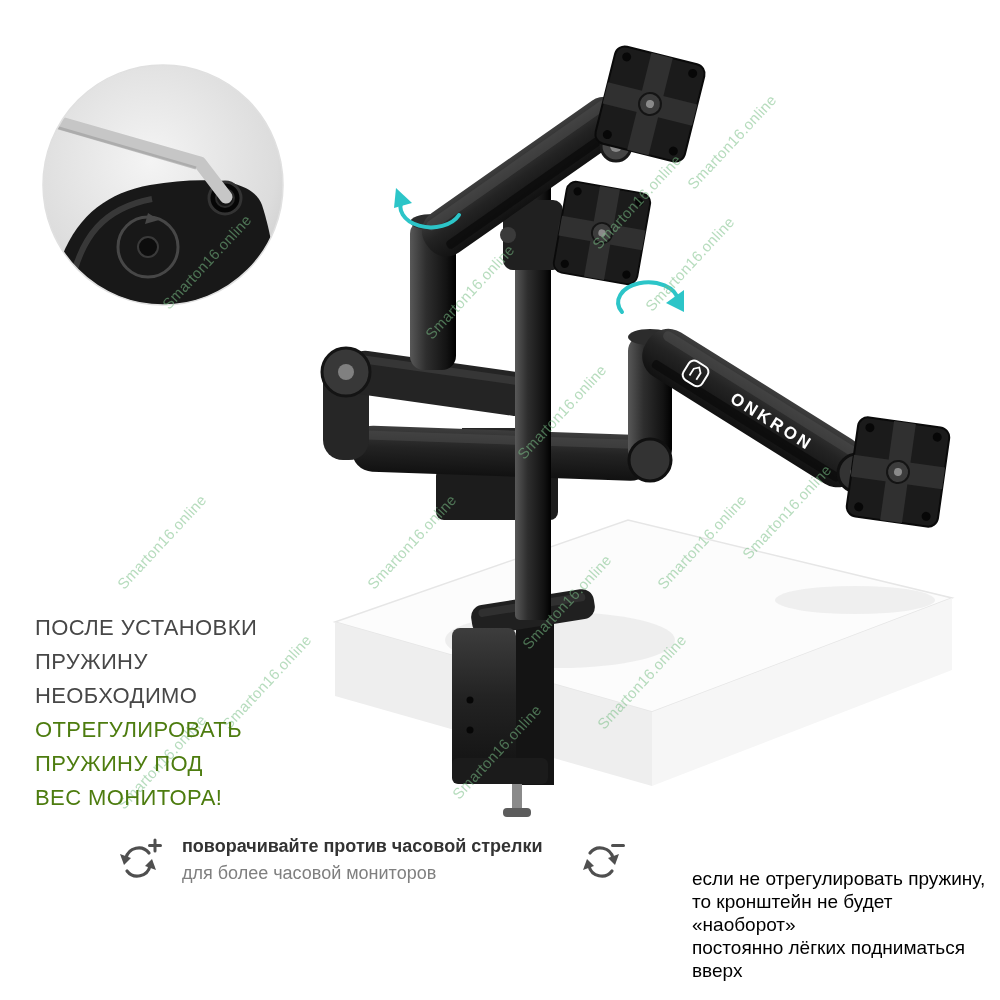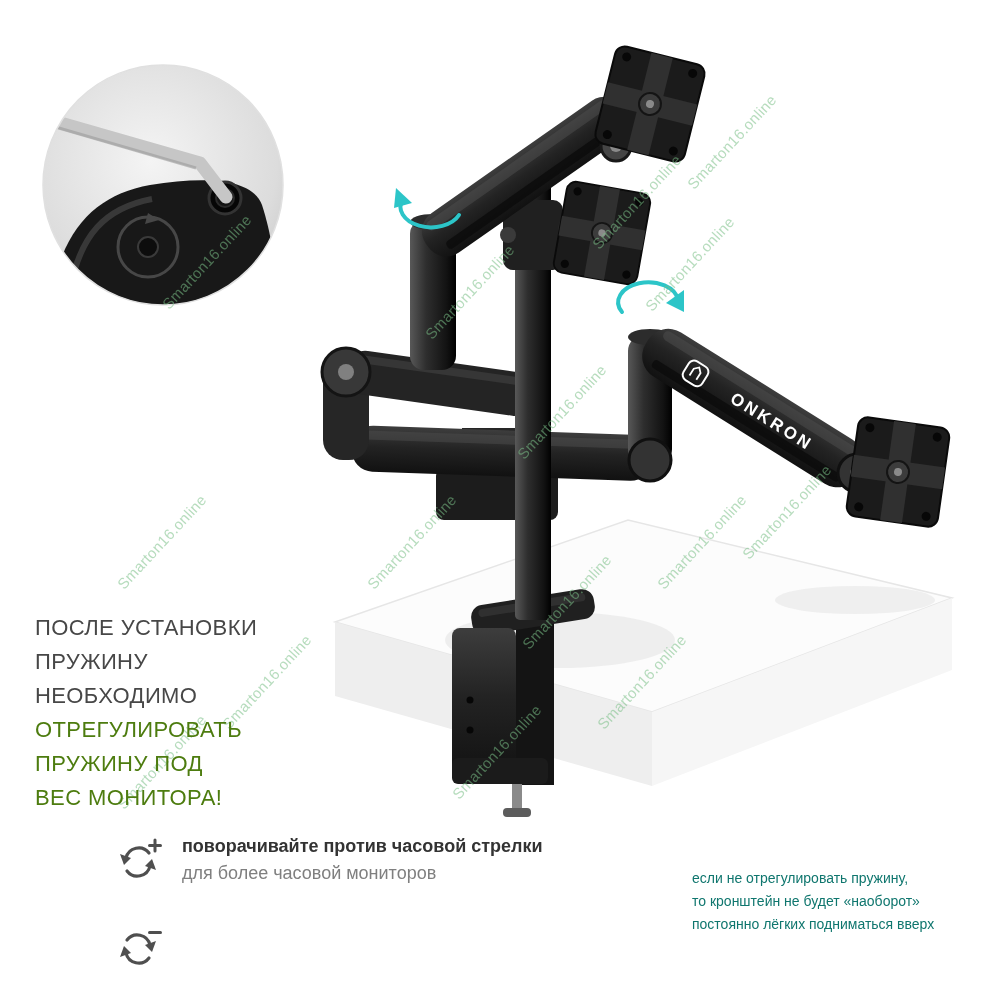--- a/index.html
+++ b/index.html
@@ -13,26 +13,26 @@
   .watermark{
     position:absolute;transform:rotate(-47deg);transform-origin:left center;
     color:rgba(122,192,134,.55);font-size:15px;white-space:nowrap;letter-spacing:.3px;
   }
   .notes{z-index:3;pointer-events:none}
   .left-note{
     position:absolute;left:35px;top:611px;font-size:22px;line-height:34px;
     letter-spacing:.4px;color:#474747;
   }
   .left-note .accent{color:#4d7c0f}
-  .instructions{position:absolute;left:116px;top:833px;display:flex;flex-direction:column;gap:36px}
+  .instructions{position:absolute;left:116px;top:833px;display:flex;flex-direction:row;gap:36px}
   .instr{display:flex;align-items:center;gap:18px}
   .instr-icon{flex:0 0 48px;width:48px;height:48px}
   .instr-title{font-weight:bold;font-size:18px;color:#333;line-height:27px}
   .instr-sub{font-size:18px;color:#7f7f7f;line-height:27px}
-  .right-note{position:absolute;left:692px;top:867px;font-size:14px;color:#0f766e;line-height:23px}
+  .right-note{position:absolute;left:692px;top:867px;font-size:19px;color:#000000;line-height:23px}
 </style>
 </head>
 <body>
 
 <svg id="art" class="layer" viewBox="0 0 1000 1000" aria-hidden="true">
   <defs>
     <linearGradient id="gArm" x1="0" y1="0" x2="0" y2="1">
       <stop offset="0" stop-color="#3d3d3d"></stop>
         <stop offset="0.45" stop-color="#232323"></stop>
         <stop offset="1" stop-color="#111111"></stop>

